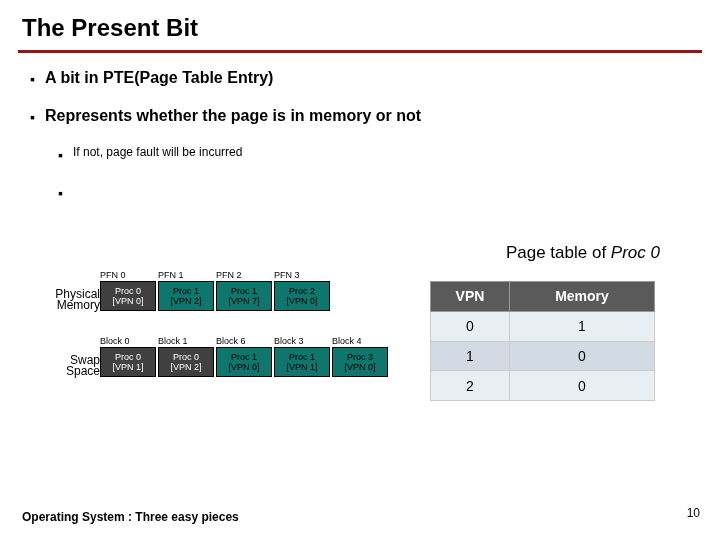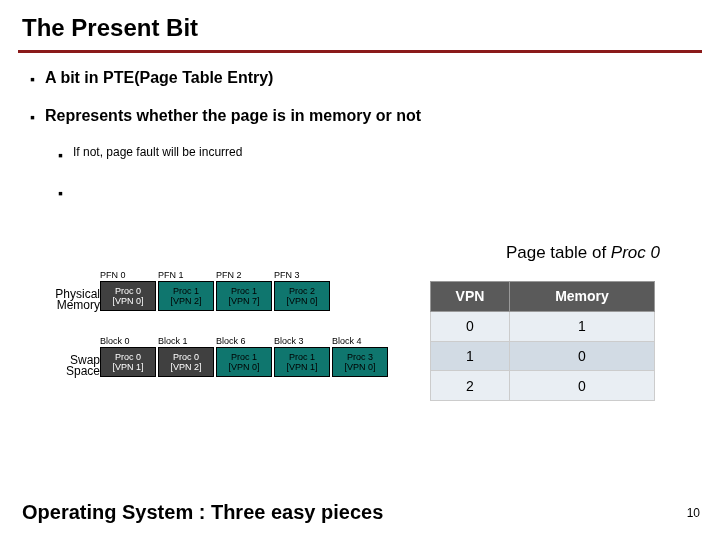--- a/index.html
+++ b/index.html
@@ -106,21 +106,21 @@
     font-size: 14px;
     padding: 5px 0;
     border: 1px solid #ccc;
   }
   .ptable tr:nth-child(even) td { background: #e9eef3; }
   .ptable tr:nth-child(odd) td { background: #d2dbe4; }
   .footer {
     position: absolute;
     bottom: 16px;
     left: 22px;
-    font-size: 20px;
+    font-size: 12px;
     font-weight: bold;
   }
   .pagenum {
     position: absolute;
     bottom: 20px;
     right: 20px;
     font-size: 12px;
   }
   .sq { font-family: Arial; }
 </style>

